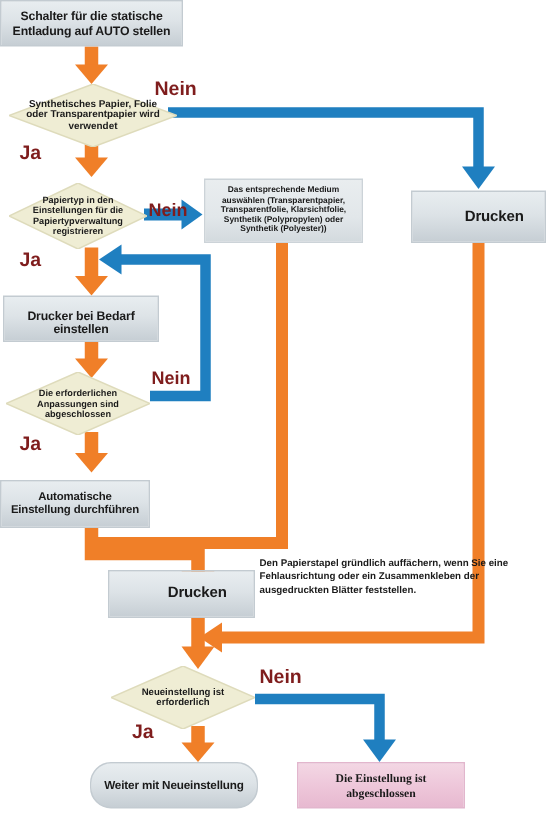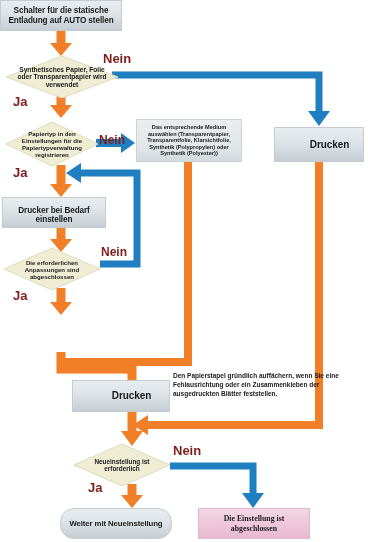--- a/index.html
+++ b/index.html
@@ -226,20 +226,23 @@
 
   <div class="diamond-wrap" style="left:4px; top:248px; width:96px; height:42px;">
     <svg class="diamond-shape" viewBox="0 0 96 42" xmlns="http://www.w3.org/2000/svg">
       <polygon points="48,0 96,21 48,42 0,21" fill="#EFEDD4" stroke="#dedbbb" stroke-width="1"></polygon>
     </svg>
     <div class="diamond-label" style="font-size:6.1px;">
       <span>Die erforderlichen Anpassungen sind abgeschlossen</span>
     </div>
   </div>
 
+  <div class="node box" style="left:0px; top:320px; width:100px; height:32px; font-size:7.6px; padding:2px 4px;">
+    <span>Automatische Einstellung durchführen</span>
+  </div>
 
   <div class="node box" style="left:72px; top:380px; width:98px; height:32px; font-size:10px;">
     <span>Drucken</span>
   </div>
 
   <div class="diamond-wrap" style="left:74px; top:444px; width:96px; height:42px;">
     <svg class="diamond-shape" viewBox="0 0 96 42" xmlns="http://www.w3.org/2000/svg">
       <polygon points="48,0 96,21 48,42 0,21" fill="#EFEDD4" stroke="#dedbbb" stroke-width="1"></polygon>
     </svg>
     <div class="diamond-label" style="font-size:6.4px;">

